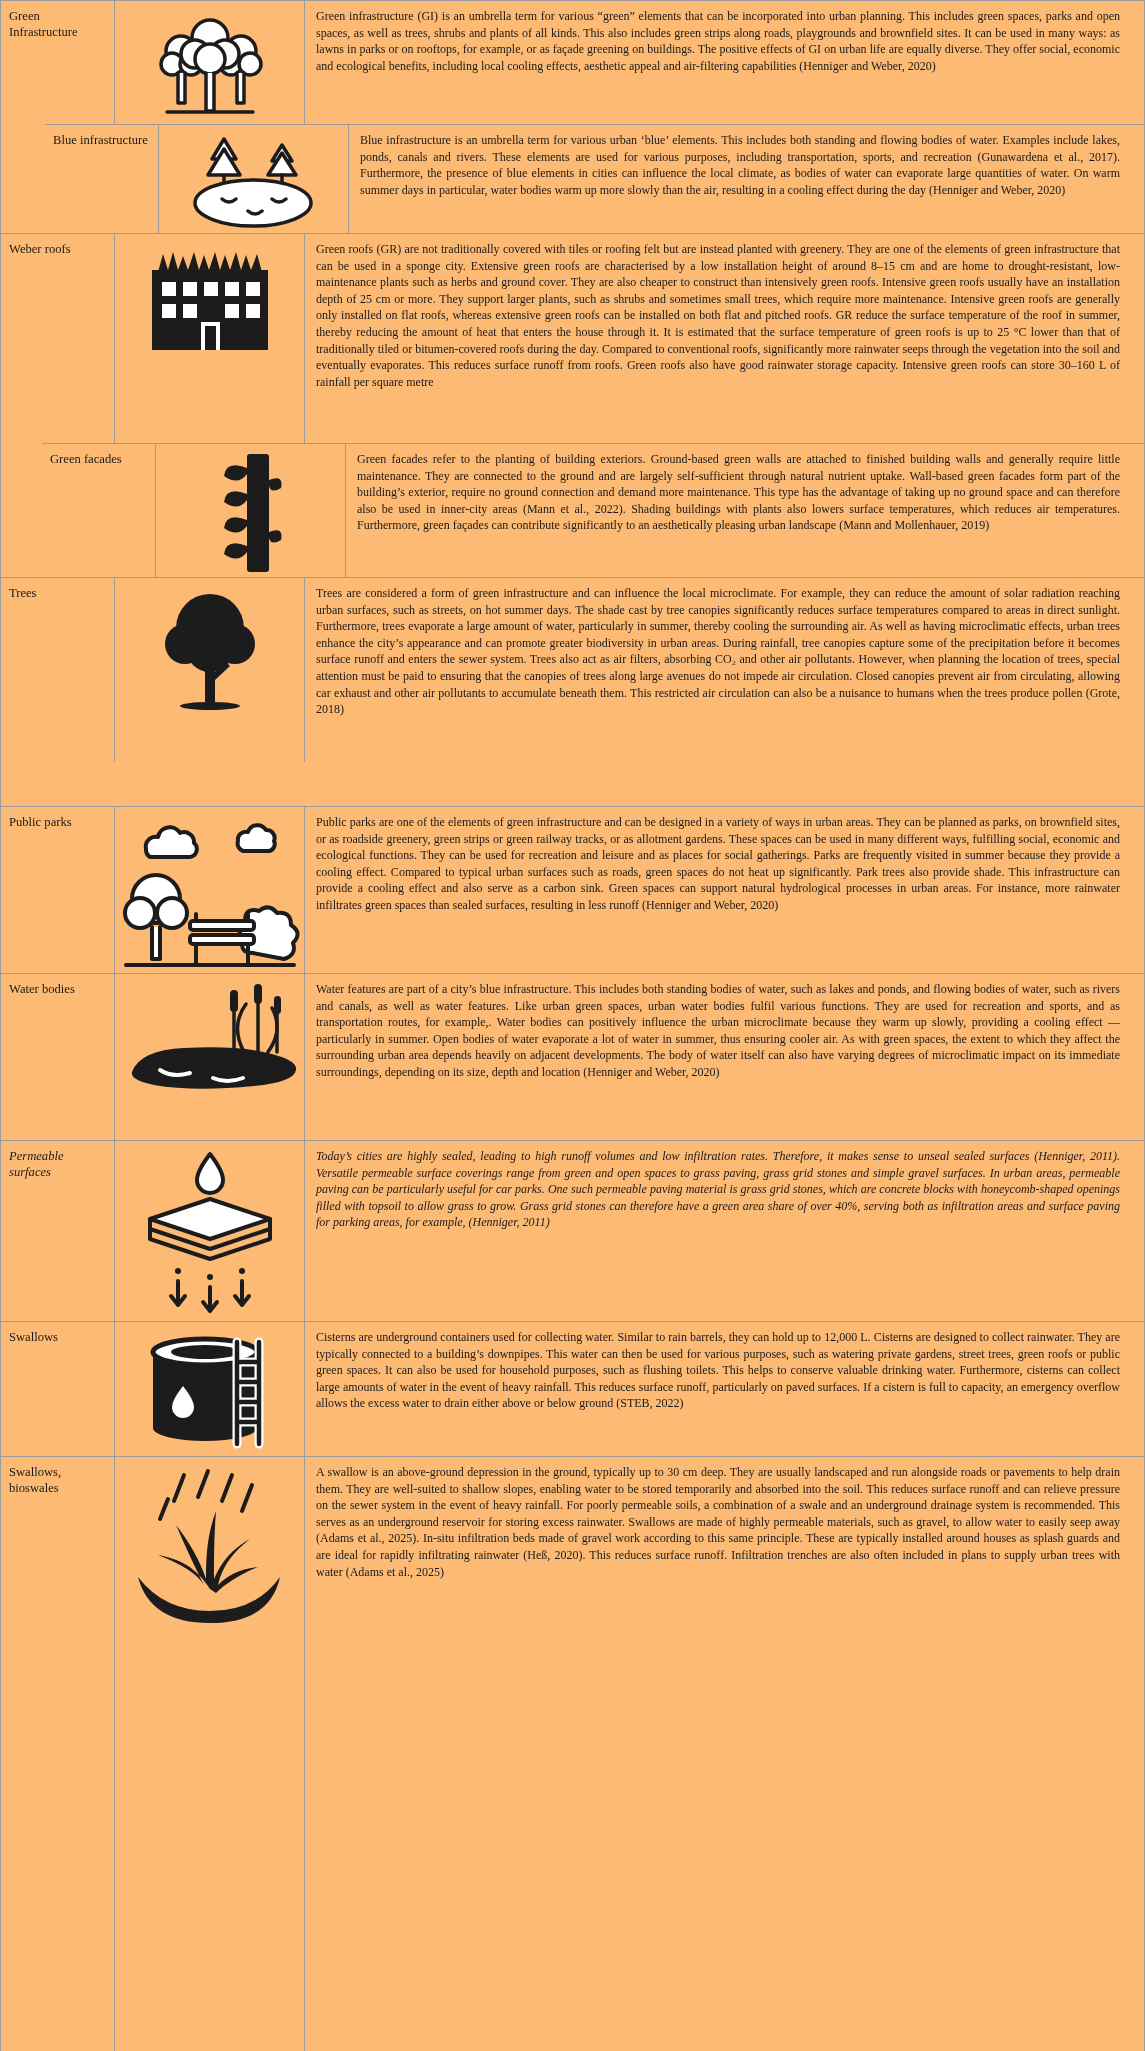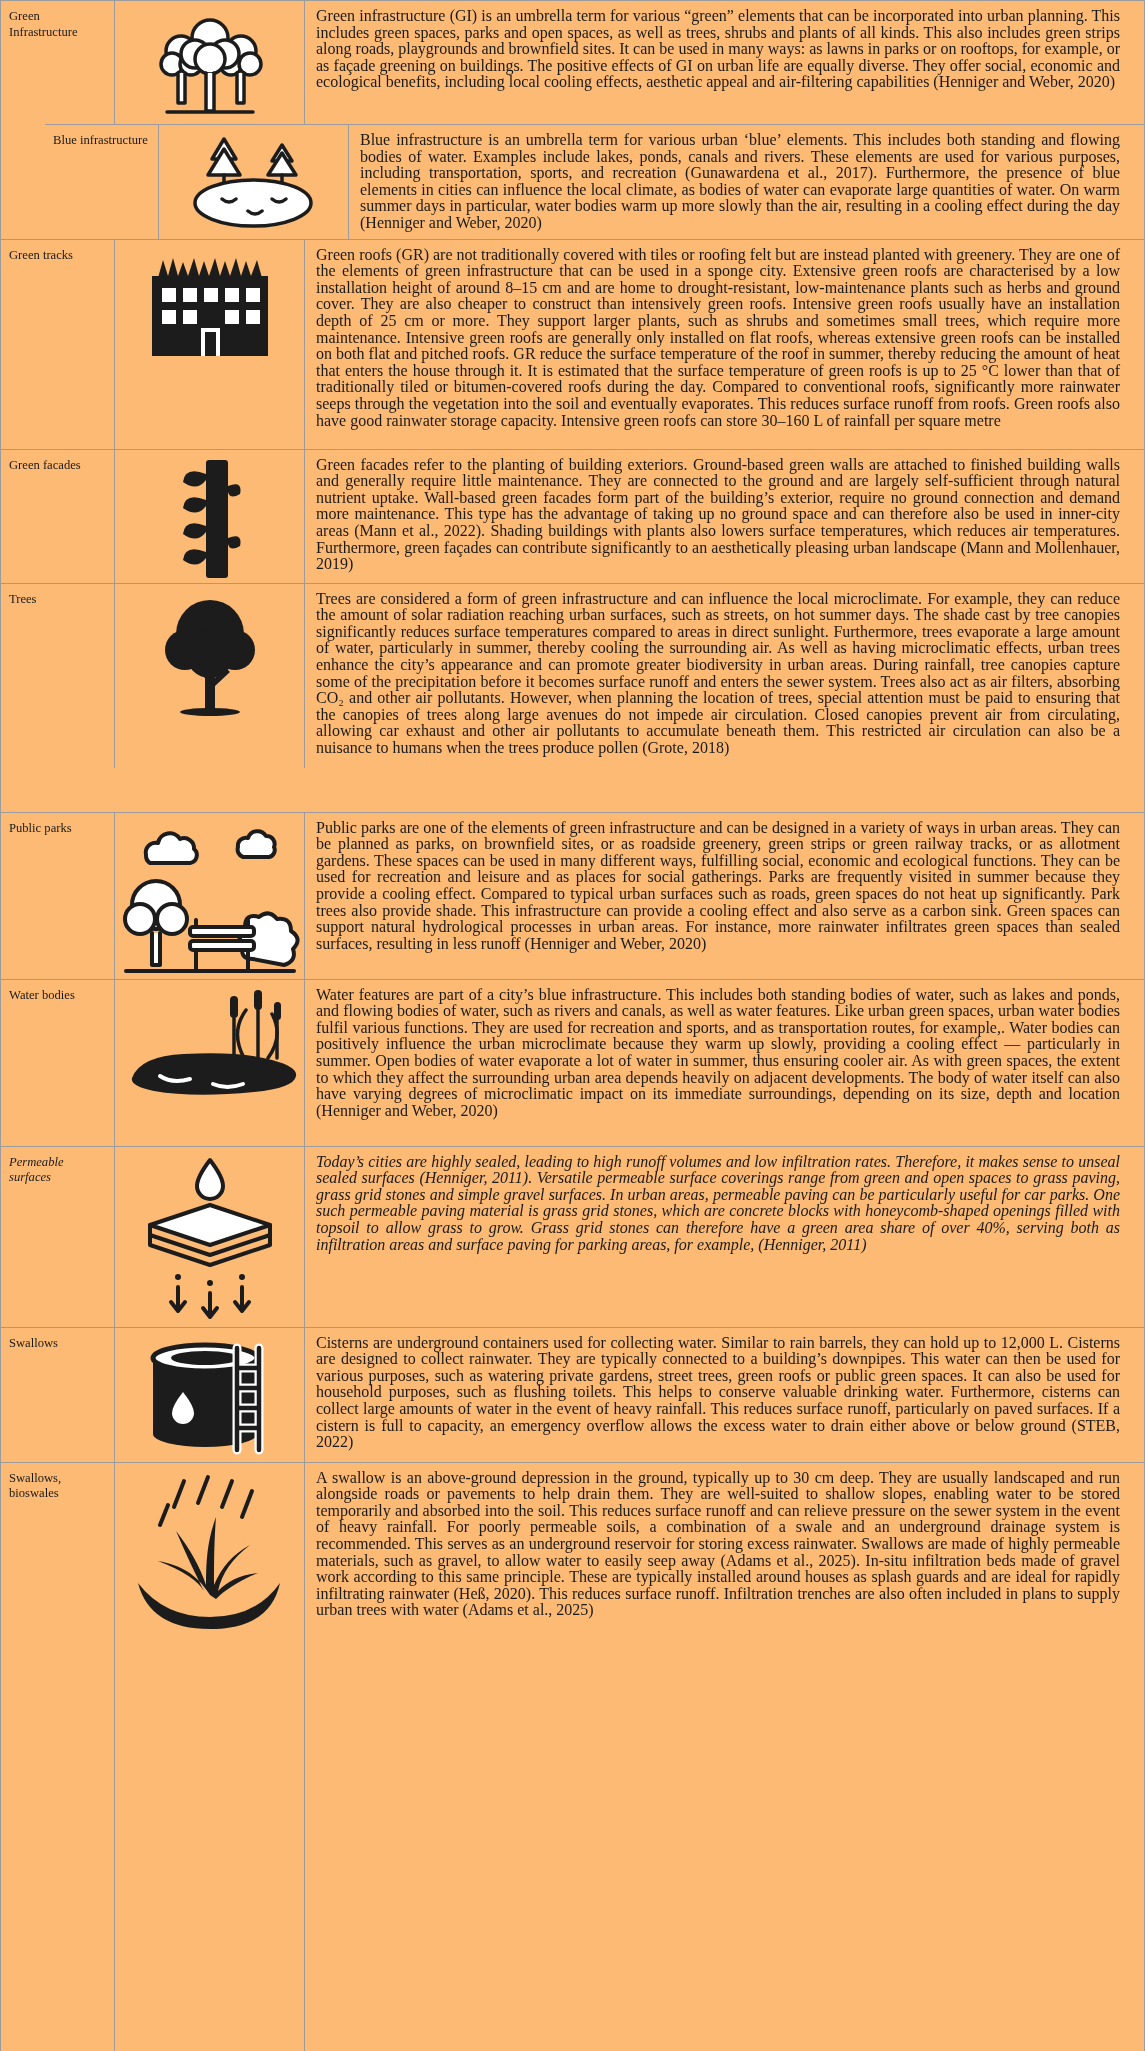--- a/index.html
+++ b/index.html
@@ -25,28 +25,28 @@
   }
   .icon-cell {
     border-right: 1px solid #9c9c9c;
     display: flex;
     justify-content: center;
     align-items: flex-start;
     padding-top: 8px;
   }
   .desc-cell {
     padding: 7px 24px 7px 11px;
-    font-size: 16px;
+    font-size: 12px;
     line-height: 16.6px;
     text-align: justify;
   }
   .r1  { min-height: 123px; }
   .r2  { min-height: 107px; margin-left: 44px; }
   .r3  { min-height: 210px; }
-  .r4  { min-height: 134px; }
+  .r4  { min-height: 134px; margin-left: 41px; }
   .r5  { min-height: 185px; }
   .r6  { min-height: 167px; margin-top: 44px; }
   .r7  { min-height: 167px; }
   .r8  { min-height: 181px; font-style: italic; }
   .r9  { min-height: 135px; }
   .r10 { min-height: 629px; }
   svg { display: block; }
 </style>
 </head>
 <body>
@@ -93,21 +93,21 @@
           <path d="M36 66 q7 6 14 0" fill="none"></path>
           <path d="M62 78 q7 6 14 0" fill="none"></path>
           <path d="M86 66 q7 6 14 0" fill="none"></path>
         </g>
       </svg>
     </div>
     <div class="cell desc-cell">Blue infrastructure is an umbrella term for various urban ‘blue’ elements. This includes both standing and flowing bodies of water. Examples include lakes, ponds, canals and rivers. These elements are used for various purposes, including transportation, sports, and recreation (Gunawardena et al., 2017). Furthermore, the presence of blue elements in cities can influence the local climate, as bodies of water can evaporate large quantities of water. On warm summer days in particular, water bodies warm up more slowly than the air, resulting in a cooling effect during the day (Henniger and Weber, 2020)</div>
   </div>
 
   <div class="row r3">
-    <div class="cell label-cell">Green tracks</div>
+    <div class="cell label-cell">Weber roofs</div>
     <div class="cell icon-cell">
       <svg width="142" height="112" viewBox="0 0 142 112" aria-hidden="true">
         <path fill="#1c1c1c" d="M19 30 L24 12 L29 28 L34 10 L39 28 L44 14 L49 28 L55 10 L60 28 L65 13 L70 28 L76 10 L81 28 L86 13 L91 28 L97 10 L102 28 L107 13 L112 28 L118 12 L123 30 Z"></path>
         <rect x="13" y="28" width="116" height="80" fill="#1c1c1c"></rect>
         <g fill="#ffffff">
           <rect x="23" y="40" width="14" height="14"></rect>
             <rect x="44" y="40" width="14" height="14"></rect>
             <rect x="65" y="40" width="14" height="14"></rect>
             <rect x="86" y="40" width="14" height="14"></rect>
             <rect x="107" y="40" width="14" height="14"></rect>

